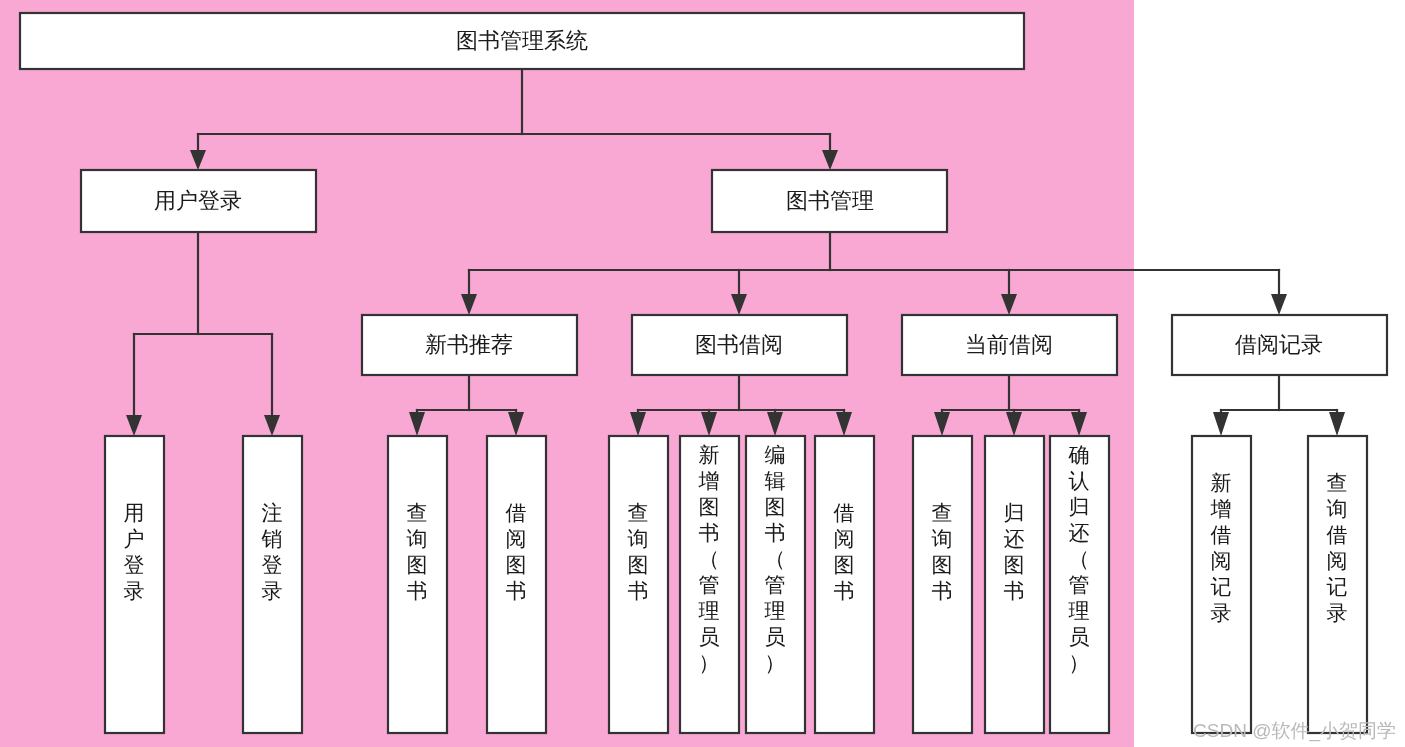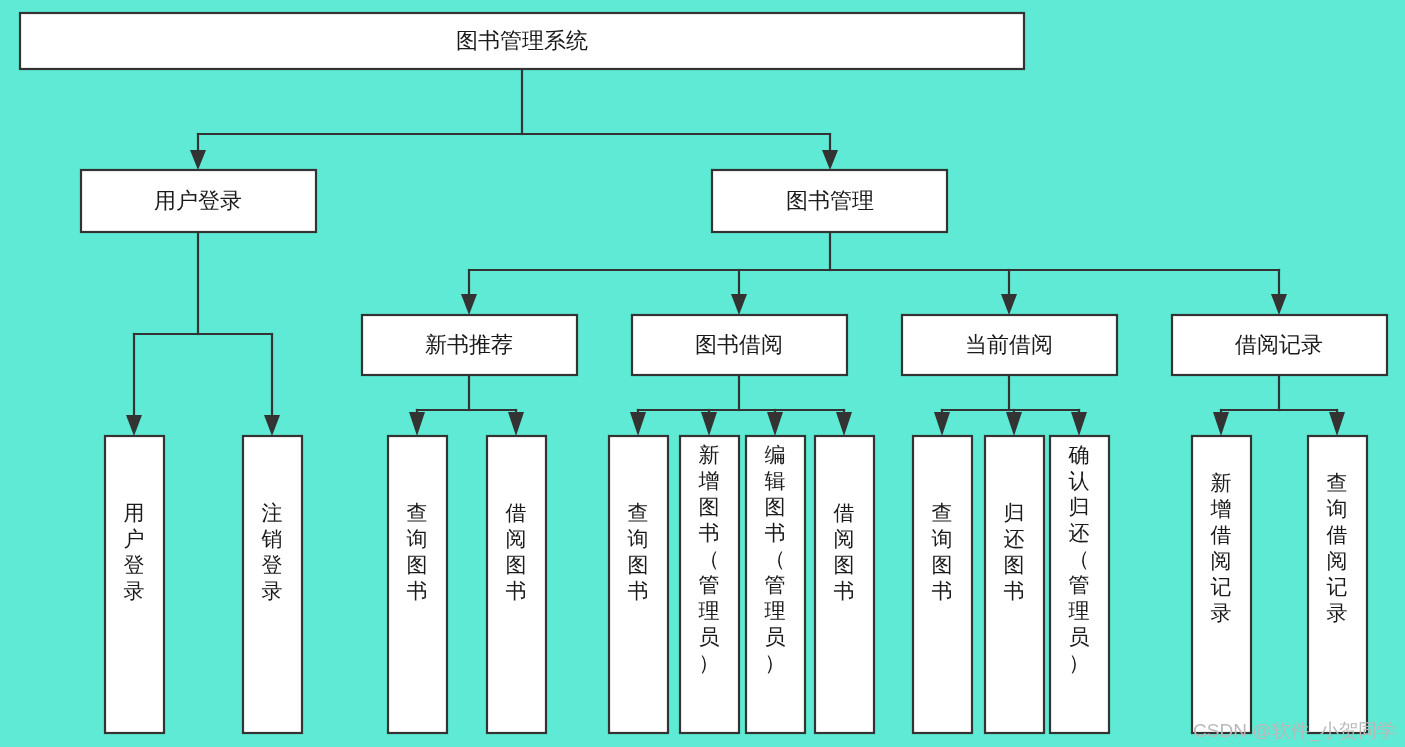--- a/index.html
+++ b/index.html
@@ -9,23 +9,23 @@
   }
   body {
     width: 1405px;
     height: 747px;
     font-family: "Liberation Sans", "DejaVu Sans", sans-serif;
     overflow: hidden;
     position: relative;
   }
   #diagram-root {
     position: relative;
-    width: 1405px;
+    width: 1134px;
     height: 747px;
-    background: #5eead4;
+    background: #f9a8d4;
   }
   svg.diagram-canvas {
     position: absolute;
     left: 0;
     top: 0;
     width: 1405px;
     height: 747px;
     display: block;
   }
   .node-box {

